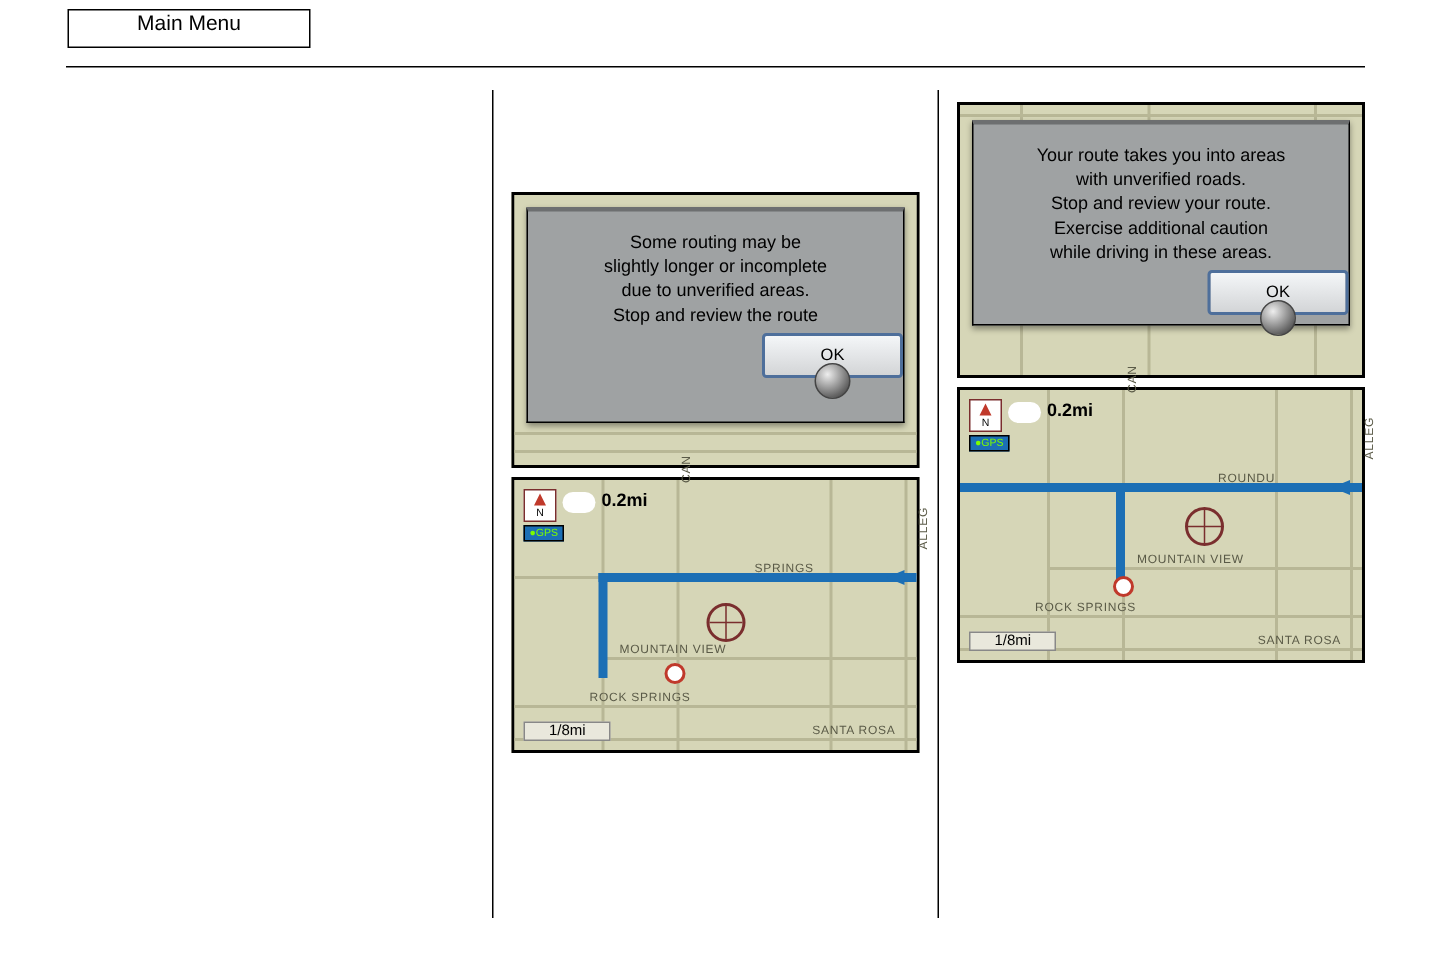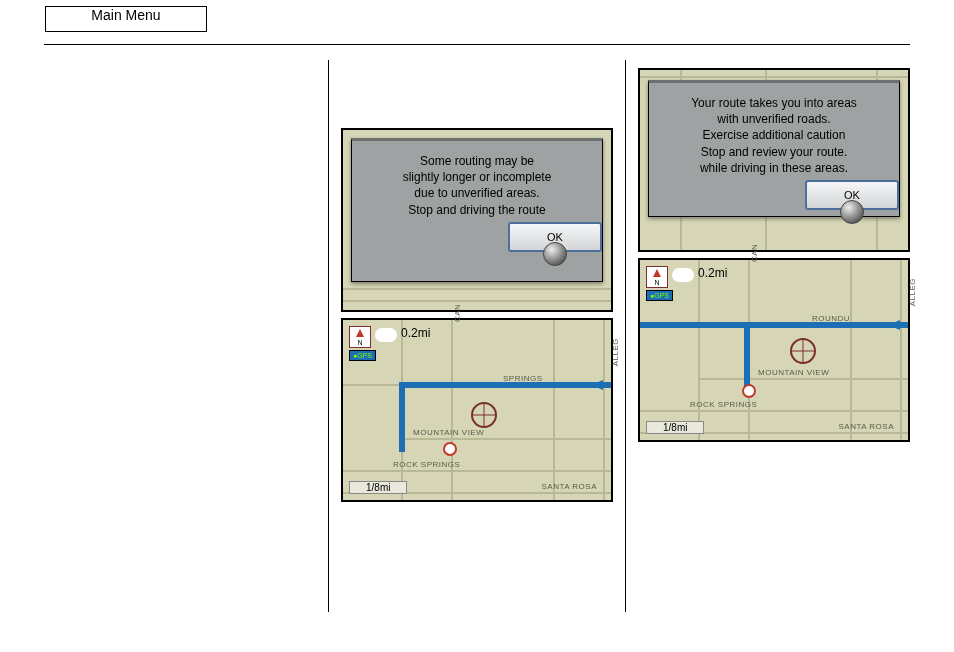--- a/index.html
+++ b/index.html
@@ -19,21 +19,21 @@
   .dialog-text{padding:12px 8px 2px 8px;text-align:center;font-size:12px;line-height:1.35;color:#000}
   .ok-wrap{display:flex;justify-content:flex-end;padding:2px 0 6px 0}
   .ok-btn{position:relative;width:90px;height:26px;border:2px solid #4e6f9b;border-radius:3px;background:linear-gradient(#f4f6f8,#d3d5d7);display:flex;align-items:center;justify-content:center;font-size:11px;color:#000}
   .ok-knob{position:absolute;left:50%;top:18px;transform:translateX(-50%);width:22px;height:22px;border-radius:50%;background:radial-gradient(circle at 35% 30%,#eee,#666 70%,#333);border:1px solid #444}
   
   .compass{position:absolute;left:6px;top:6px;width:20px;height:20px;border:1px solid #7a2e2e;background:#fff}
   .compass::after{content:"";position:absolute;left:50%;top:2px;transform:translateX(-50%);border-left:4px solid transparent;border-right:4px solid transparent;border-bottom:8px solid #c0392b}
   .compass-n{position:absolute;left:50%;bottom:1px;transform:translateX(-50%);font-size:7px;color:#000}
   .gps-badge{position:absolute;left:6px;top:30px;padding:1px 3px;background:#1c6fb5;color:#7CFC00;font-size:7px;border:1px solid #000}
   .cloud{position:absolute;left:32px;top:8px;width:22px;height:14px;background:#fff;border-radius:8px}
-  .dist-badge{position:absolute;left:58px;top:6px;font-size:12px;font-weight:normal;color:#000}
+  .dist-badge{position:absolute;left:58px;top:6px;font-size:12px;font-weight:bold;color:#000}
   .scale-badge{position:absolute;left:6px;bottom:6px;padding:0 16px;background:#e9e8dc;border:1px solid #888;font-size:10px}
   .car{position:absolute;width:22px;height:22px;border:2px solid #7a2e2e;border-radius:50%}
   .car::before,.car::after{content:"";position:absolute;background:#7a2e2e}
   .car::before{left:50%;top:0;bottom:0;width:1px;transform:translateX(-50%)}
   .car::after{top:50%;left:0;right:0;height:1px;transform:translateY(-50%)}
   .arrow-left{position:absolute;width:0;height:0;border-top:5px solid transparent;border-bottom:5px solid transparent;border-right:12px solid #1c6fb5}
   .dest{position:absolute;width:10px;height:10px;border:2px solid #c0392b;border-radius:50%;background:#fff}
 </style>
 </head>
 <body>
@@ -54,21 +54,21 @@
       <div class="shot" style="height:180px;margin-top:68px">
         <div class="map-bg">
           <div class="road" style="left:0;right:0;top:158px;height:2px"></div>
           <div class="road" style="left:0;right:0;top:170px;height:2px"></div>
         </div>
         <div class="dialog" style="bottom:28px">
           <div class="dialog-text">
             <div>Some routing may be</div>
             <div>slightly longer or incomplete</div>
             <div>due to unverified areas.</div>
-            <div>Stop and driving the route</div>
+            <div>Stop and review the route</div>
           </div>
           <div class="ok-wrap">
             <div class="ok-btn">
               <span>OK</span>
               <div class="ok-knob"></div>
             </div>
           </div>
         </div>
       </div>
 
@@ -117,22 +117,22 @@
         <div class="map-bg">
           <div class="road" style="top:0;bottom:0;left:40px;width:2px"></div>
           <div class="road" style="top:0;bottom:0;left:125px;width:2px"></div>
           <div class="road" style="top:0;bottom:0;right:30px;width:2px"></div>
           <div class="road" style="left:0;right:0;top:6px;height:2px"></div>
         </div>
         <div class="dialog" style="top:10px">
           <div class="dialog-text">
             <div>Your route takes you into areas</div>
             <div>with unverified roads.</div>
+            <div>Stop and review your route.</div>
             <div>Exercise additional caution</div>
-            <div>Stop and review your route.</div>
             <div>while driving in these areas.</div>
           </div>
           <div class="ok-wrap">
             <div class="ok-btn">
               <span>OK</span>
               <div class="ok-knob"></div>
             </div>
           </div>
         </div>
       </div>

